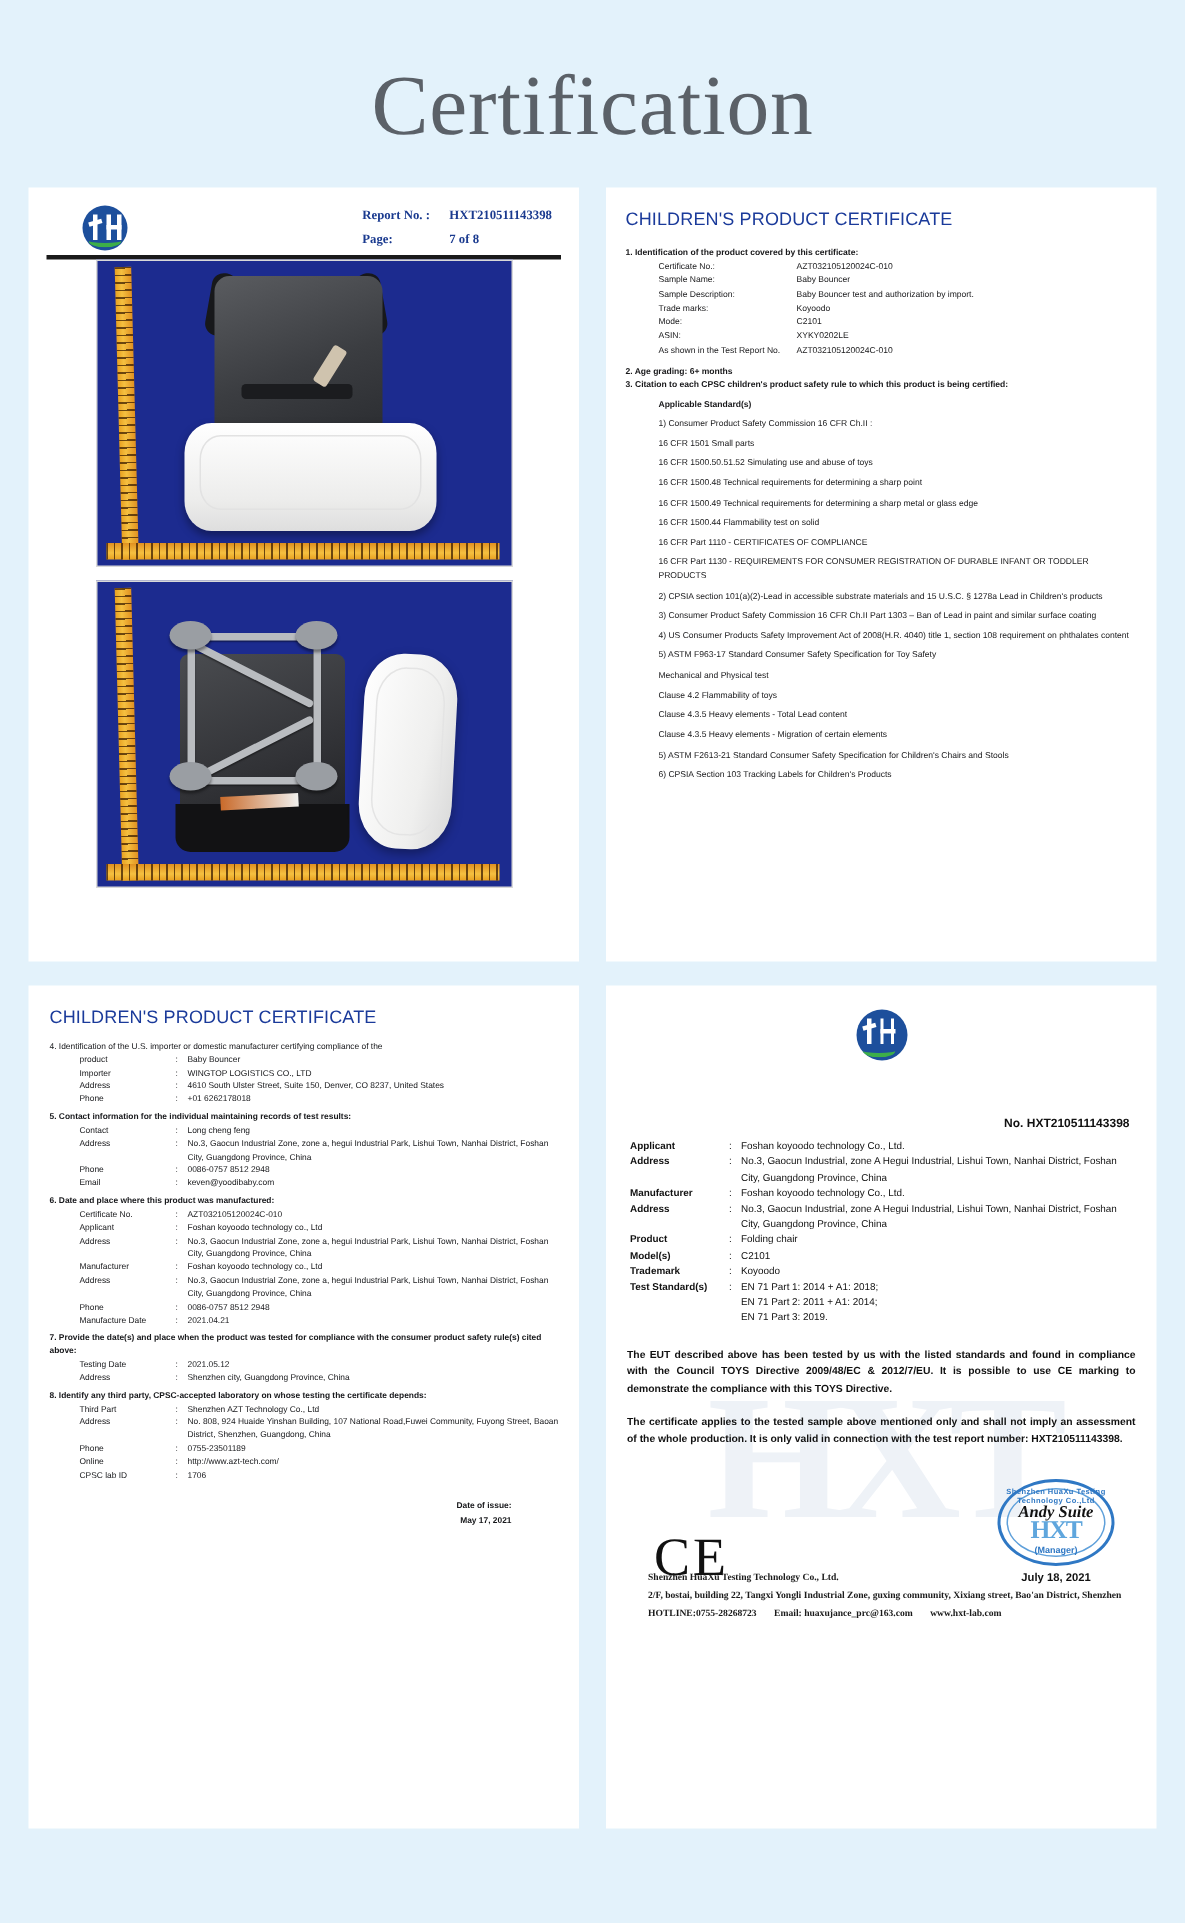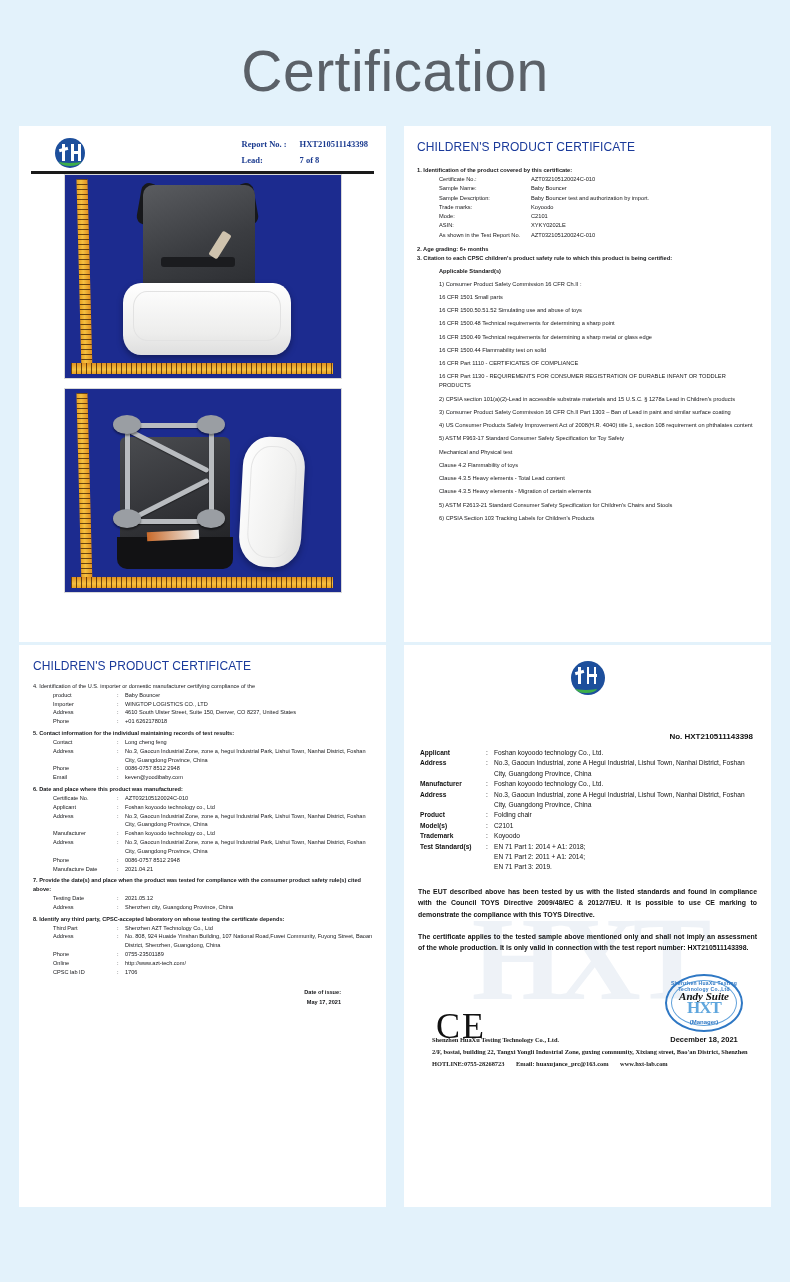--- a/index.html
+++ b/index.html
@@ -10,26 +10,26 @@
     overflow: hidden;
   }
   .page-title {
     text-align: center;
     font-size: 57px;
     color: #5b6168;
     font-weight: 400;
     letter-spacing: 0.5px;
     padding-top: 38px;
     padding-bottom: 10px;
-    font-family: Liberation Sans, sans-serif;
+    font-family: Liberation Serif, serif;
   }
   .grid {
     display: grid;
     grid-template-columns: 1fr 1fr;
-    gap: 3px 18px;
+    gap: 16px 18px;
     padding: 12px 19px 20px 19px;
   }
   .panel {
     background: #ffffff;
     position: relative;
     overflow: hidden;
   }
   
   .p1 { padding: 6px 8px 10px 8px; height: 516px; }
   .rep-head { display: flex; align-items: flex-start; padding: 4px 6px 2px 6px; }
@@ -184,21 +184,21 @@
         <span class="g4"></span>
           <span class="g5"></span>
           <span class="swoosh"></span>
       </div>
       <div class="rep-meta">
         <div class="row">
           <span class="lbl">Report No. :</span>
           <span>HXT210511143398</span>
         </div>
         <div class="row">
-          <span class="lbl">Lead:</span>
+          <span class="lbl">Page:</span>
           <span>7 of 8</span>
         </div>
       </div>
     </div>
     <div class="rep-rule"></div>
 
     <div class="photo-wrap">
       <div class="photo">
         <div class="ruler-v"></div>
         <div class="ruler-h"></div>
@@ -492,21 +492,21 @@
     <div class="sign-row">
       <div class="ce-mark">CE</div>
       <div class="stamp-box">
         <div class="stamp">
           <span class="inner"></span>
           <span class="arc-top">Shenzhen HuaXu Testing Technology Co.,Ltd</span>
           <span class="hxt">HXT</span>
           <span class="sig">Andy Suite</span>
           <span class="mgr">(Manager)</span>
         </div>
-        <div class="stamp-date">December 18, 2021</div>
+        <div class="stamp-date">July 18, 2021</div>
       </div>
     </div>
 
     <div class="p4-footer">
       <div>Shenzhen HuaXu Testing Technology Co., Ltd.</div>
       <div>2/F, bostai, building 22, Tangxi Yongli Industrial Zone, guxing community, Xixiang street, Bao'an District, Shenzhen</div>
       <div class="hot">
         <span>HOTLINE:0755-28268723</span>
         <span>Email: huaxujance_prc@163.com</span>
         <span>www.hxt-lab.com</span>

